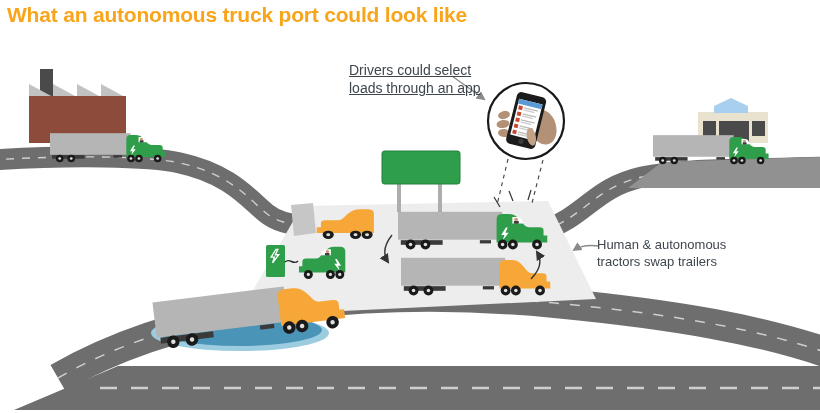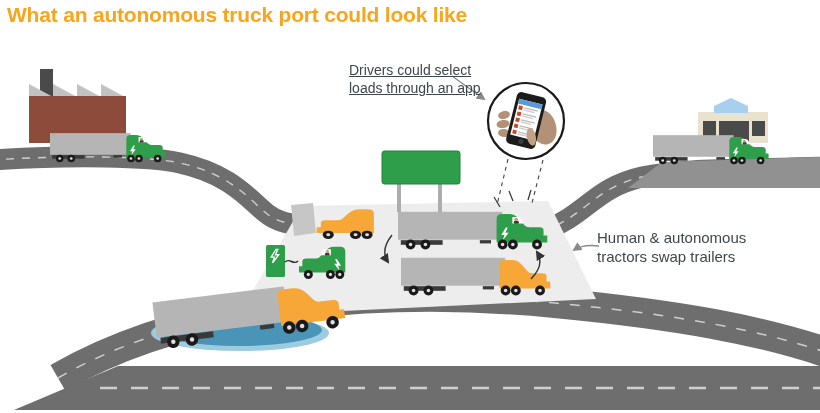--- a/index.html
+++ b/index.html
@@ -7,21 +7,21 @@
     position:relative;width:820px;height:413px;overflow:hidden;
     font-family:"Liberation Sans",sans-serif;background:#fff;
   }
   #scene{position:absolute;left:0;top:0;}
   .txt{position:absolute;color:var(--c-text,#3E464E);}
   #title{
     left:7px;top:3px;font-size:21px;font-weight:700;letter-spacing:-0.2px;
     color:var(--c-title,#F9A51C);
   }
   #app-note{left:349px;top:62px;width:136px;font-size:14px;line-height:1.28;text-decoration:underline;}
-  #swap-note{left:597px;top:228px;width:156px;font-size:15px;line-height:1.28;}
+  #swap-note{left:597px;top:237px;width:156px;font-size:13px;line-height:1.28;}
   #sign-text{
     left:382px;top:151px;width:78px;height:33px;display:flex;flex-direction:column;
     align-items:center;justify-content:center;color:#fff;font-size:8.5px;
     font-weight:700;line-height:1.4;text-align:center;
   }
 </style>
 </head>
 <body>
 
 <div id="stage">

